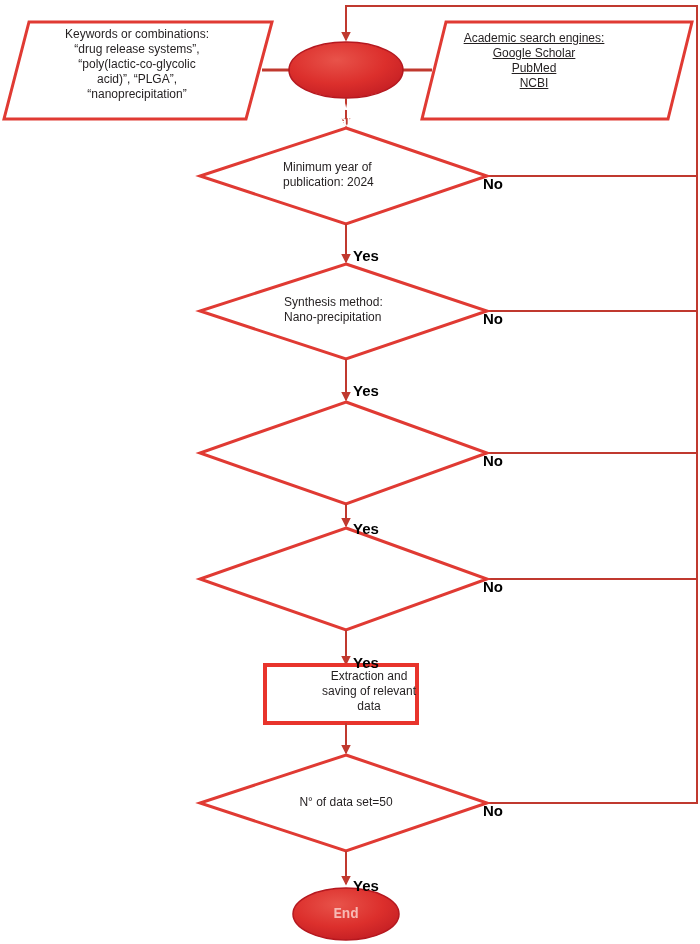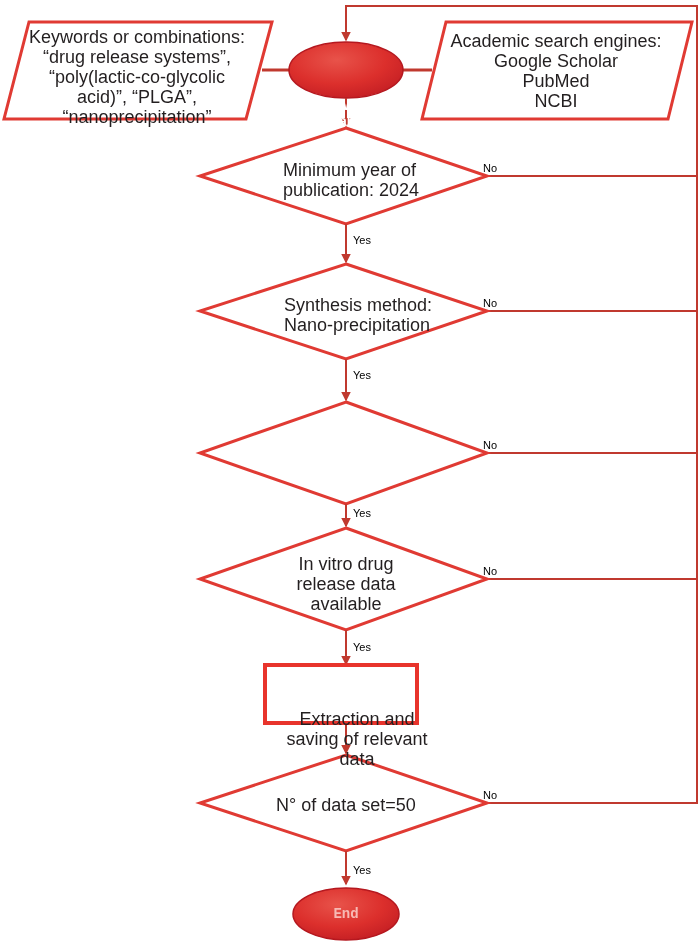--- a/index.html
+++ b/index.html
@@ -20,34 +20,35 @@
   #flow-svg {
     position: absolute;
     left: 0;
     top: 0;
     width: 700px;
     height: 944px;
   }
   .node-label {
     position: absolute;
     color: #231f20;
-    font-size: 18px;
-    line-height: 20px;
+    font-size: 12px;
+    line-height: 15px;
     text-align: center;
     white-space: pre-line;
     pointer-events: none;
   }
   .node-label.left-align { text-align: left; }
   .edge-label {
     position: absolute;
     color: #000000;
-    font-size: 11px;
-    font-weight: normal;
+    font-size: 15px;
+    font-weight: bold;
     line-height: 14px;
     white-space: nowrap;
+    margin-top: 16px;
   }
   .term-label {
     position: absolute;
     font-size: 14px;
     font-weight: bold;
     line-height: 16px;
     text-align: center;
     white-space: pre-line;
     pointer-events: none;
   }
@@ -110,40 +111,37 @@
 
     <ellipse cx="346" cy="914" rx="53" ry="26" fill="url(#nodeGrad)" stroke="#b5181f" stroke-width="1.5"></ellipse>
   </svg>
 
   <div class="node-label" style="left:26px; top:27px; width:222px;">Keywords or combinations:
 “drug release systems”,
 “poly(lactic-co-glycolic
 acid)”, “PLGA”,
 “nanoprecipitation”</div>
 
-  <div class="node-label" style="left:444px; top:31px; width:224px;">Academic search engines:
+  <div class="node-label" style="left:422px; top:31px; width:224px;text-decoration:underline;">Academic search engines:
 Google Scholar
 PubMed
 NCBI</div>
 
   <div class="term-label start-text" style="left:291px; top:53px; width:110px;margin-top:44px;">Keywords
 search</div>
 
   <div class="node-label left-align" style="left:283px; top:160px; width:170px;">Minimum year of
 publication: 2024</div>
 
   <div class="node-label left-align" style="left:276px; top:295px; width:180px;margin-left:8px;">Synthesis method:
 Nano-precipitation</div>
 
 
-  <div class="node-label" style="left:276px; top:554px; width:140px;">In vitro drug
-release data
-available</div>
 
-  <div class="node-label" style="left:272px; top:669px; width:170px;margin-top:40px;">Extraction and
+  <div class="node-label" style="left:284px; top:669px; width:170px;">Extraction and
 saving of relevant
 data</div>
 
   <div class="node-label" style="left:266px; top:795px; width:160px;">N° of data set=50</div>
 
   <div class="term-label end-text" style="left:296px; top:906px; width:100px;font-family:Liberation Mono, monospace;">End</div>
 
   <div class="edge-label" style="left:353px; top:233px;">Yes</div>
   <div class="edge-label" style="left:353px; top:368px;">Yes</div>
   <div class="edge-label" style="left:353px; top:506px;">Yes</div>

